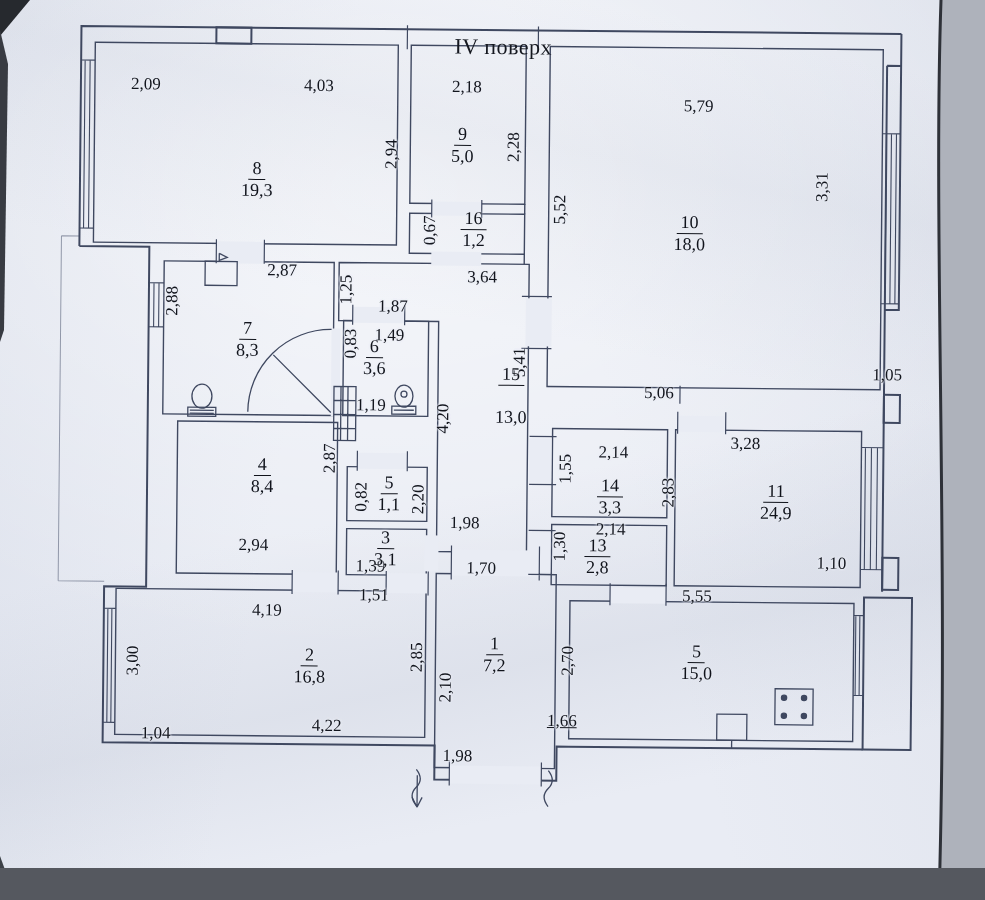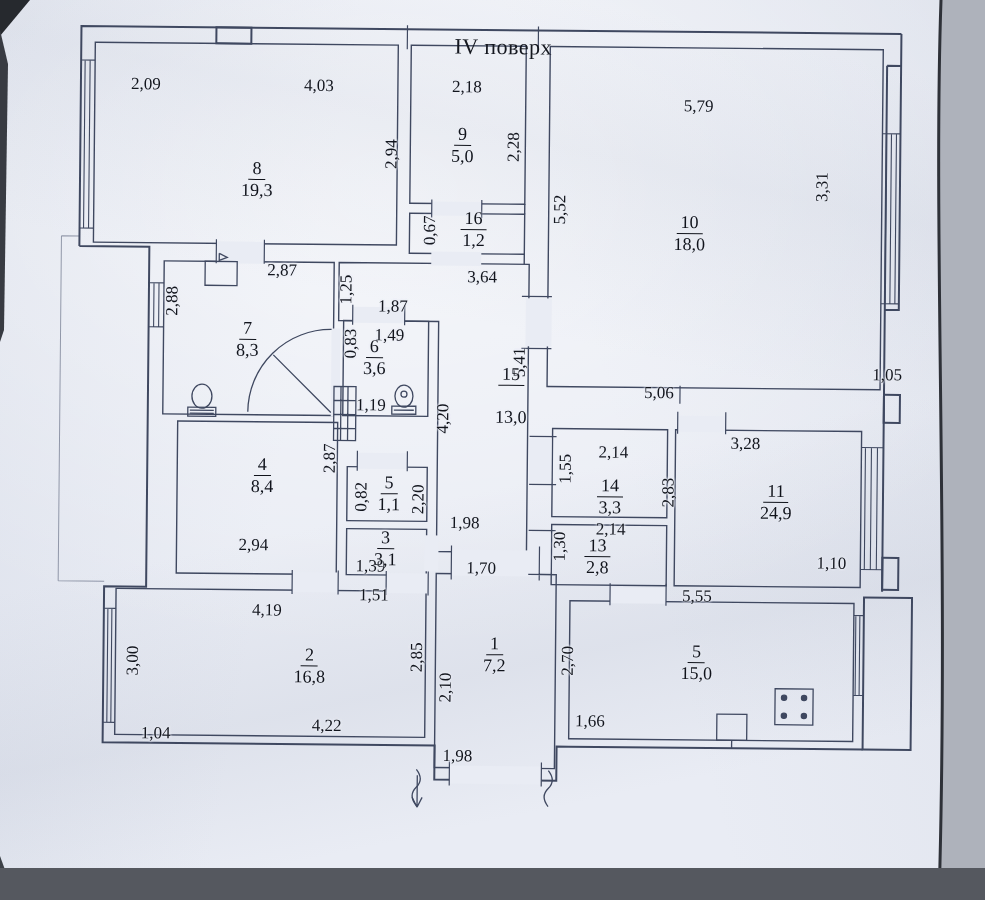--- a/index.html
+++ b/index.html
@@ -170,21 +170,21 @@
         <div class="dim" style="left: 614px; top: 451px;">2,14</div>
         <div class="dim" style="left: 612px; top: 528px;">2,14</div>
         <div class="dim" style="left: 833px; top: 560px;">1,10</div>
         <div class="dim" style="left: 699px; top: 594px;">5,55</div>
         <div class="dim" style="left: 269px; top: 612px;">4,19</div>
         <div class="dim" style="left: 372px; top: 567px;">1,39</div>
         <div class="dim" style="left: 368px; top: 596px; margin-left: 8px;">1,51</div>
         <div class="dim" style="left: 255px; top: 547px;">2,94</div>
         <div class="dim" style="left: 466px; top: 523px;">1,98</div>
         <div class="dim" style="left: 483px; top: 568px;">1,70</div>
-        <div class="dim" style="left: 593px; top: 720px;">1,66</div>
+        <div class="dim" style="left: 565px; top: 720px; text-decoration: underline;">1,66</div>
         <div class="dim" style="left: 330px; top: 727px;">4,22</div>
         <div class="dim" style="left: 159px; top: 736px;">1,04</div>
         <div class="dim" style="left: 461px; top: 756px;">1,98</div>
         <div class="dim v" style="left: 389px; top: 155px;">2,94</div>
         <div class="dim v" style="left: 511px; top: 147px;">2,28</div>
         <div class="dim v" style="left: 428px; top: 231px;">0,67</div>
         <div class="dim v" style="left: 558px; top: 209px;">5,52</div>
         <div class="dim v" style="left: 820px; top: 184px;">3,31</div>
         <div class="dim v" style="left: 171px; top: 304px;">2,88</div>
         <div class="dim v" style="left: 345px; top: 291px;">1,25</div>

